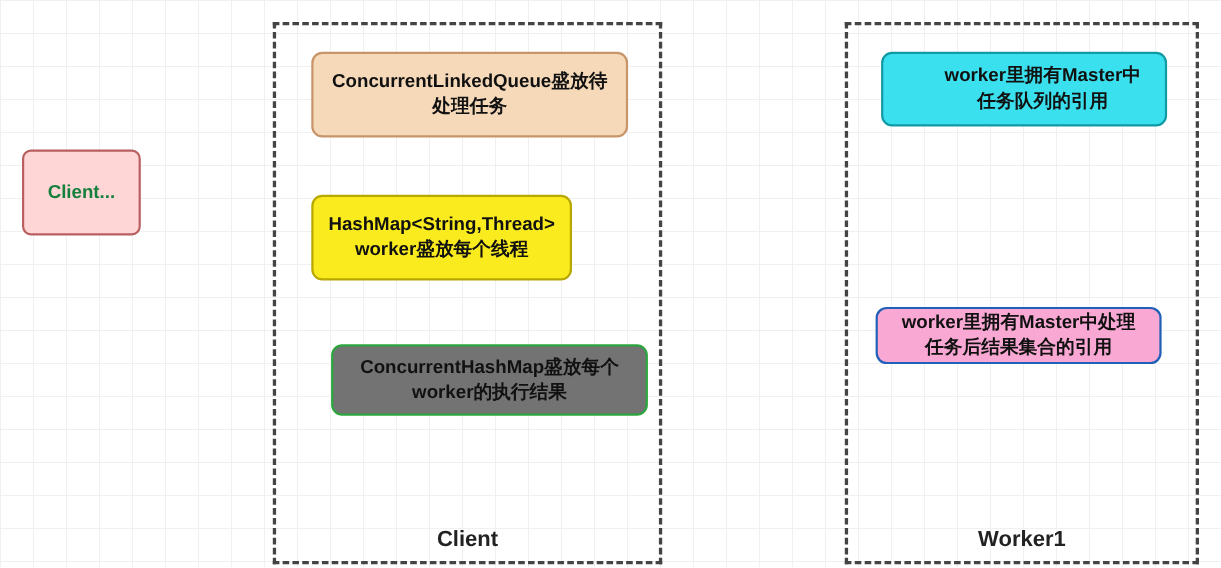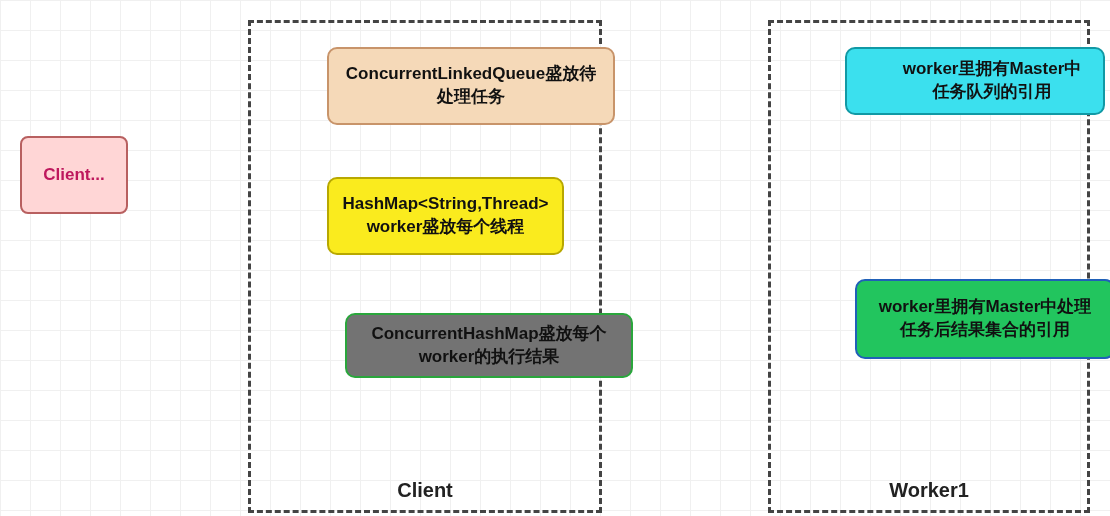--- a/index.html
+++ b/index.html
@@ -27,21 +27,21 @@
     width: 108px;
     height: 78px;
     background: #ffd6d6;
     border: 2px solid #b86060;
     border-radius: 8px;
     display: flex;
     align-items: center;
     justify-content: center;
     font-weight: bold;
     font-size: 17px;
-    color: #be185d;
+    color: #15803d;
     z-index: 1;
   }
   .group {
     position: absolute;
     border: 3px dashed #444;
     z-index: 1;
   }
   .group-master {
     left: 248px;
     top: 20px;
@@ -71,28 +71,27 @@
     border-radius: 10px;
     display: flex;
     align-items: center;
     justify-content: center;
     text-align: center;
     font-weight: bold;
     font-size: 17px;
     line-height: 1.35;
     padding: 8px 14px;
     color: #111;
-    margin-left: 44px;
   }
   .m-box1 { left: 32px; top: 24px; width: 288px; height: 78px; background: #f5d9b8; border-color: #c8946a; }
   .m-box2 { left: 32px; top: 154px; width: 237px; height: 78px; background: #faeb1e; border-color: #b8a800; }
   .m-box3 { left: 50px; top: 290px; width: 288px; height: 65px; background: #737373; border-color: #2aa63c; }
   .w-box1 { left: 30px; top: 24px; width: 260px; height: 68px; background: #3be0ee; border-color: #1199a5; padding-left: 48px; }
   .w-box2 { left: 30px; top: 140px; width: 260px; height: 68px; background: #f28b8b; border-color: #c85050; }
-  .w-box3 { left: 40px; top: 256px; width: 260px; height: 80px; background: #22c55e; border-color: #2060b8; }
+  .w-box3 { left: 25px; top: 256px; width: 260px; height: 52px; background: #f9a8d4; border-color: #2060b8; }
 </style>
 </head>
 <body>
 
 <div class="grid"></div>
 
 <div class="client-box">
   <span>Client...</span>
 </div>
 

